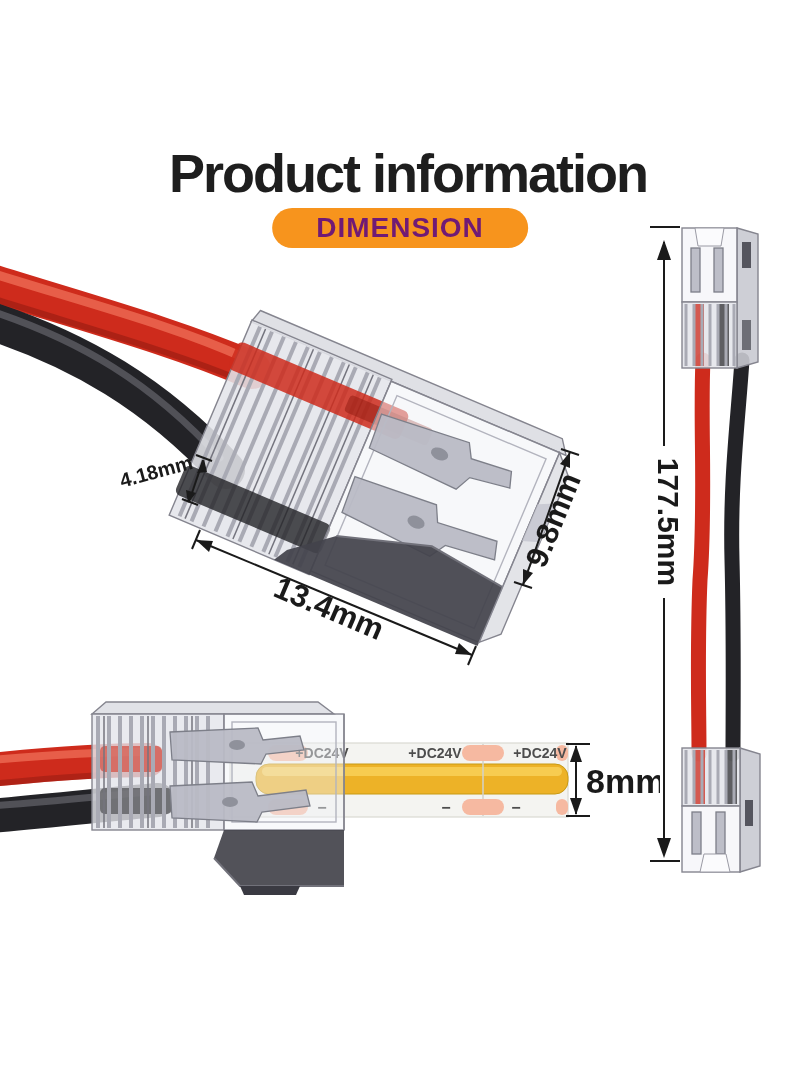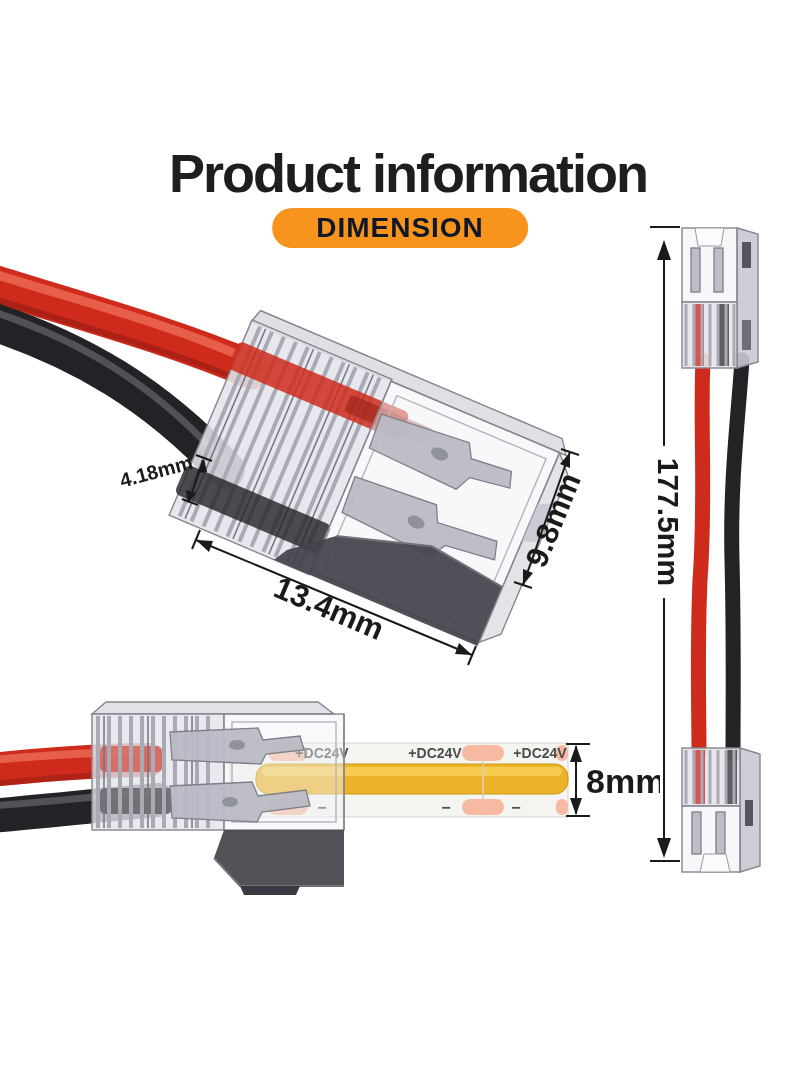--- a/index.html
+++ b/index.html
@@ -7,21 +7,21 @@
     position:relative;width:800px;height:1091px;background:#ffffff;
     overflow:hidden;font-family:"Liberation Sans",sans-serif;
   }
   .title{
     position:absolute;top:134px;left:0;width:100%;margin:8px;
     text-align:center;font-size:54px;font-weight:700;letter-spacing:-2px;
     color:#1e1e1e;
   }
   .badge{
     position:absolute;top:208px;left:50%;transform:translateX(-50%);
-    background:#F7941D;color:#0f172a;font-size:28px;font-weight:700;
+    background:#F7941D;color:#701a75;font-size:28px;font-weight:700;
     letter-spacing:1px;padding:5px 44px;border-radius:22px;line-height:30px;
   }
   svg{position:absolute;display:block;}
   .main-illo{left:0;top:262px;}
   .cable-illo{left:590px;top:200px;}
   .strip-illo{left:0;top:688px;}
   .outline{stroke:#85858f;stroke-width:1.4;}
   .rib{stroke:#a9aab4;stroke-width:4;}
   .rib-thin{stroke:#74747e;stroke-width:1.5;}
   .rib-s{stroke:#a9aab4;stroke-width:3;}

